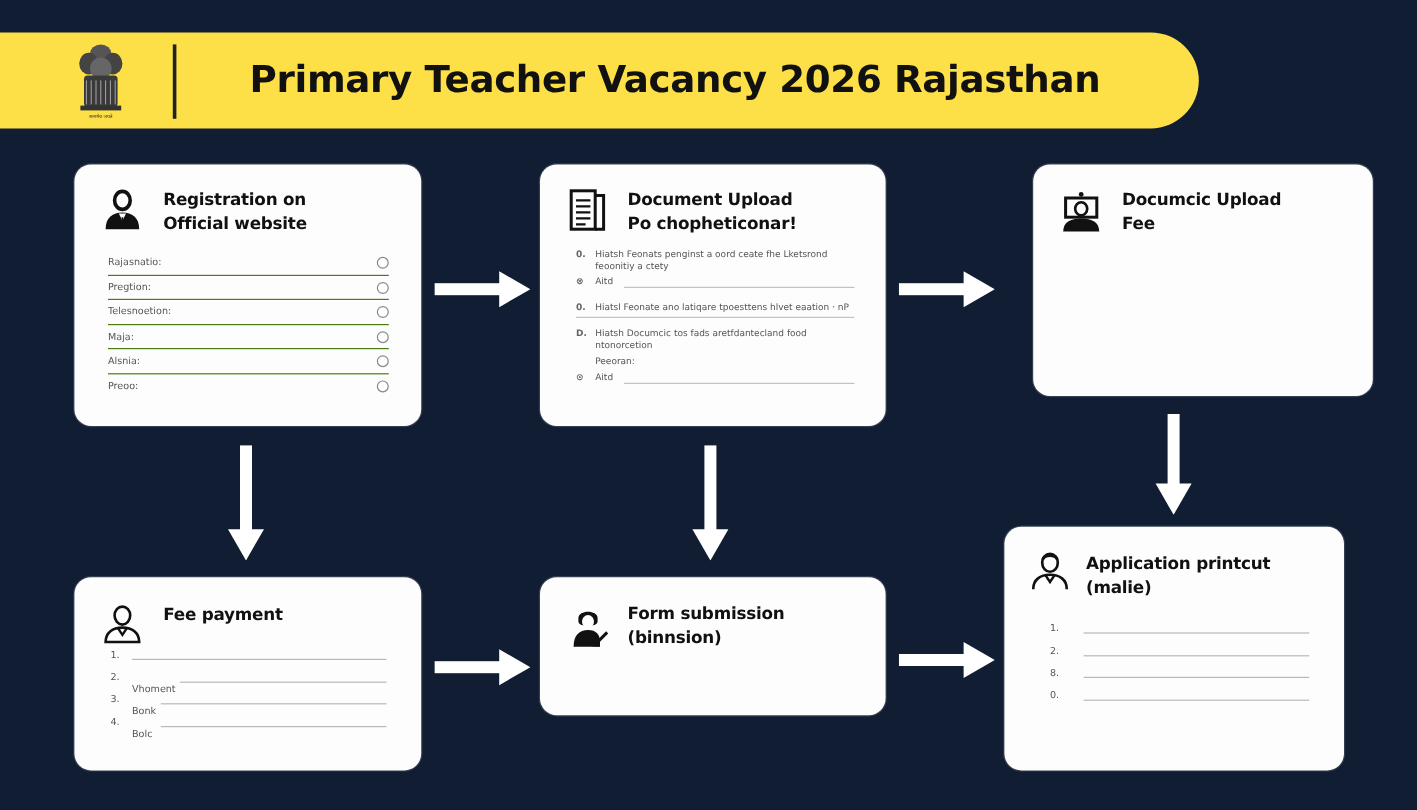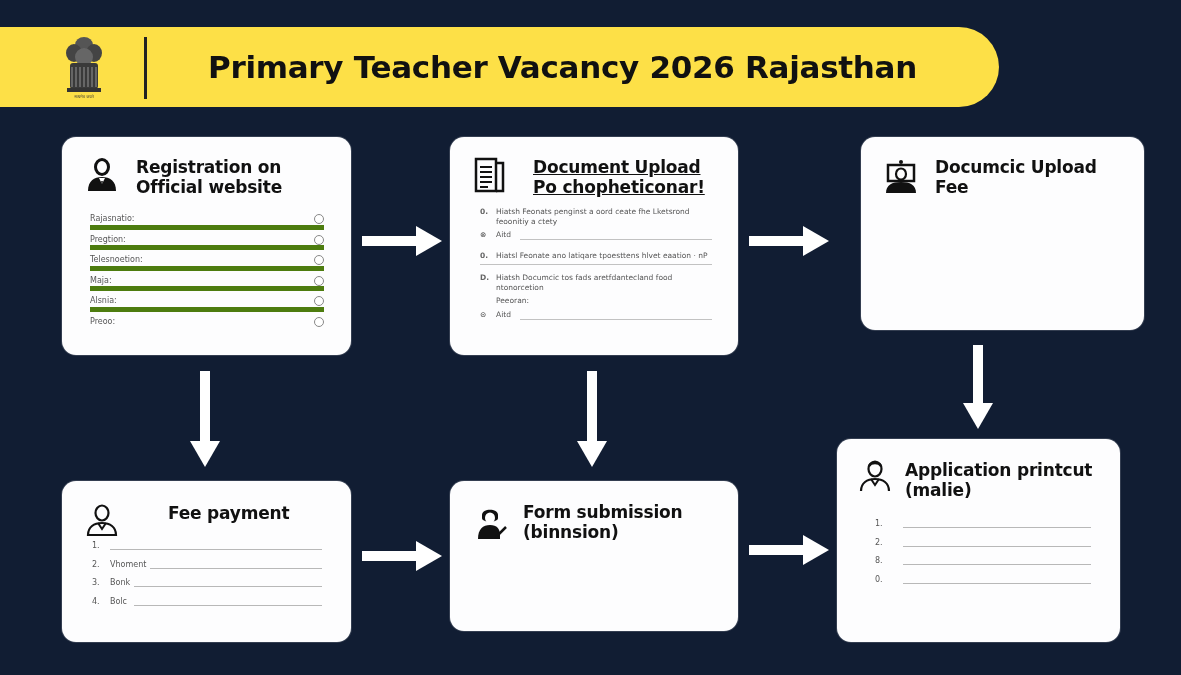--- a/index.html
+++ b/index.html
@@ -23,49 +23,49 @@
       font-family: "DejaVu Sans", sans-serif; font-weight: bold;
       font-size: 31px; color: #111; letter-spacing: -0.3px; white-space: nowrap;
     }
 
     .card {
       position: absolute; background: #fdfdfe; border-radius: 14px;
       box-shadow: 0 0 0 1px rgba(255,255,255,0.15);
     }
     .card-icon { position: absolute; width: 32px; height: 36px; }
     .card-title {
-      position: absolute; font-weight: bold; font-size: 17px; line-height: 20px;
+      position: absolute; font-weight: bold; font-size: 14px; line-height: 20px;
       color: #111; white-space: pre-line; letter-spacing: -0.2px;
     }
 
     
     .reg-list { position: absolute; left: 28px; top: 72px; width: 234px; }
     .reg-row {
-      position: relative; height: 20.5px; border-bottom: 5px solid #4d7c0f;
+      position: relative; height: 20.5px; border-bottom: 1px solid #4d7c0f;
       font-size: 8px; color: #555; line-height: 20px;
     }
     .reg-row:last-child { border-bottom: none; }
     .reg-radio {
       position: absolute; right: 0; top: 5px; width: 10px; height: 10px;
       border: 1px solid #888; border-radius: 50%; background: #fff;
     }
 
     
     .doc-list { position: absolute; left: 30px; top: 70px; width: 232px; font-size: 7.5px; color: #555; }
     .doc-item { position: relative; padding-left: 16px; line-height: 10px; }
     .doc-marker { position: absolute; left: 0; top: 0; font-weight: bold; color: #666; }
     .doc-field { position: relative; height: 14px; margin-top: 2px; padding-left: 16px; line-height: 12px; }
     .doc-field .doc-marker { top: 0; }
     .doc-line { position: absolute; left: 40px; right: 0; bottom: 3px; border-bottom: 1px solid #c2c2c2; }
 
     
     .num-list { position: absolute; }
     .num-row { position: relative; height: 18.7px; font-size: 8px; color: #555; line-height: 14px; }
     .num-row .num { position: absolute; left: 0; top: 0; }
-    .num-row .lbl { position: absolute; left: 18px; top: 0; }
+    .num-row .lbl { position: absolute; left: 18px; top: 10px; }
     .num-row .line { position: absolute; right: 0; top: 10px; border-bottom: 1px solid #b8b8b8; }
 
     .arrow { position: absolute; }
   </style>
 </head>
 <body>
 
 <div class="page">
 
   <div class="header">
@@ -119,21 +119,21 @@
       </div>
     </div>
   </div>
 
   <div class="card" style="left:450px; top:137px; width:288px; height:218px;">
     <svg class="card-icon" viewBox="0 0 32 36" style="left:24px; top:20px;">
       <rect x="2" y="2" width="20" height="32" fill="none" stroke="#111" stroke-width="2.5"></rect>
       <path d="M22 6 L29 6 L29 34 L22 34" fill="none" stroke="#111" stroke-width="2.5"></path>
       <path d="M6 10 H18 M6 15 H18 M6 20 H18 M6 25 H18 M6 30 H14" stroke="#111" stroke-width="2"></path>
     </svg>
-    <div class="card-title" style="left:83px; top:20px;text-decoration:underline;">Document Upload
+    <div class="card-title" style="left:73px; top:20px;">Document Upload
 Po chopheticonar!</div>
     <div class="doc-list">
       <div class="doc-item">
         <span class="doc-marker">0.</span>
         <span>Hiatsh Feonats penginst a oord ceate fhe Lketsrond feoonitiy a ctety</span>
       </div>
       <div class="doc-field">
         <span class="doc-marker">⊗</span>
         <span>Aitd</span>
         <span class="doc-line"></span>
@@ -167,21 +167,21 @@
     <div class="card-title" style="left:74px; top:20px;">Documcic Upload
 Fee</div>
   </div>
 
   <div class="card" style="left:62px; top:481px; width:289px; height:161px;">
     <svg class="card-icon" viewBox="0 0 32 36" style="left:24px; top:22px;">
       <ellipse cx="16" cy="10" rx="6.5" ry="7.5" fill="none" stroke="#111" stroke-width="2.2"></ellipse>
       <path d="M2 32 C2 24 8 20 16 20 C24 20 30 24 30 32 Z" fill="none" stroke="#111" stroke-width="2.2"></path>
       <path d="M12 20 L16 26 L20 20" fill="none" stroke="#111" stroke-width="2"></path>
     </svg>
-    <div class="card-title" style="left:74px; top:22px;margin-left:32px;">Fee payment</div>
+    <div class="card-title" style="left:74px; top:22px;">Fee payment</div>
     <div class="num-list" style="left:30px; top:58px; width:230px;">
       <div class="num-row">
         <span class="num">1.</span>
         <span class="lbl"></span>
         <span class="line" style="left:18px;"></span>
       </div>
       <div class="num-row">
         <span class="num">2.</span>
         <span class="lbl">Vhoment</span>
         <span class="line" style="left:58px;"></span>
@@ -192,21 +192,21 @@
         <span class="line" style="left:42px;"></span>
       </div>
       <div class="num-row">
         <span class="num">4.</span>
         <span class="lbl">Bolc</span>
         <span class="line" style="left:42px;"></span>
       </div>
     </div>
   </div>
 
-  <div class="card" style="left:450px; top:481px; width:288px; height:150px;">
+  <div class="card" style="left:450px; top:481px; width:288px; height:115px;">
     <svg class="card-icon" viewBox="0 0 32 36" style="left:26px; top:24px;">
       <path d="M6 10 C6 3 22 3 22 10 L22 13 C22 18 6 18 6 13 Z" fill="#111"></path>
       <ellipse cx="14" cy="13" rx="5" ry="5.5" fill="#fff"></ellipse>
       <path d="M2 34 C2 24 7 20 14 20 C21 20 24 24 24 30 L24 34 Z" fill="#111"></path>
       <path d="M20 32 L30 22" stroke="#111" stroke-width="2.5"></path>
       <path d="M18 33 L24 33" stroke="#111" stroke-width="1.5"></path>
     </svg>
     <div class="card-title" style="left:73px; top:21px;">Form submission
 (binnsion)</div>
   </div>

